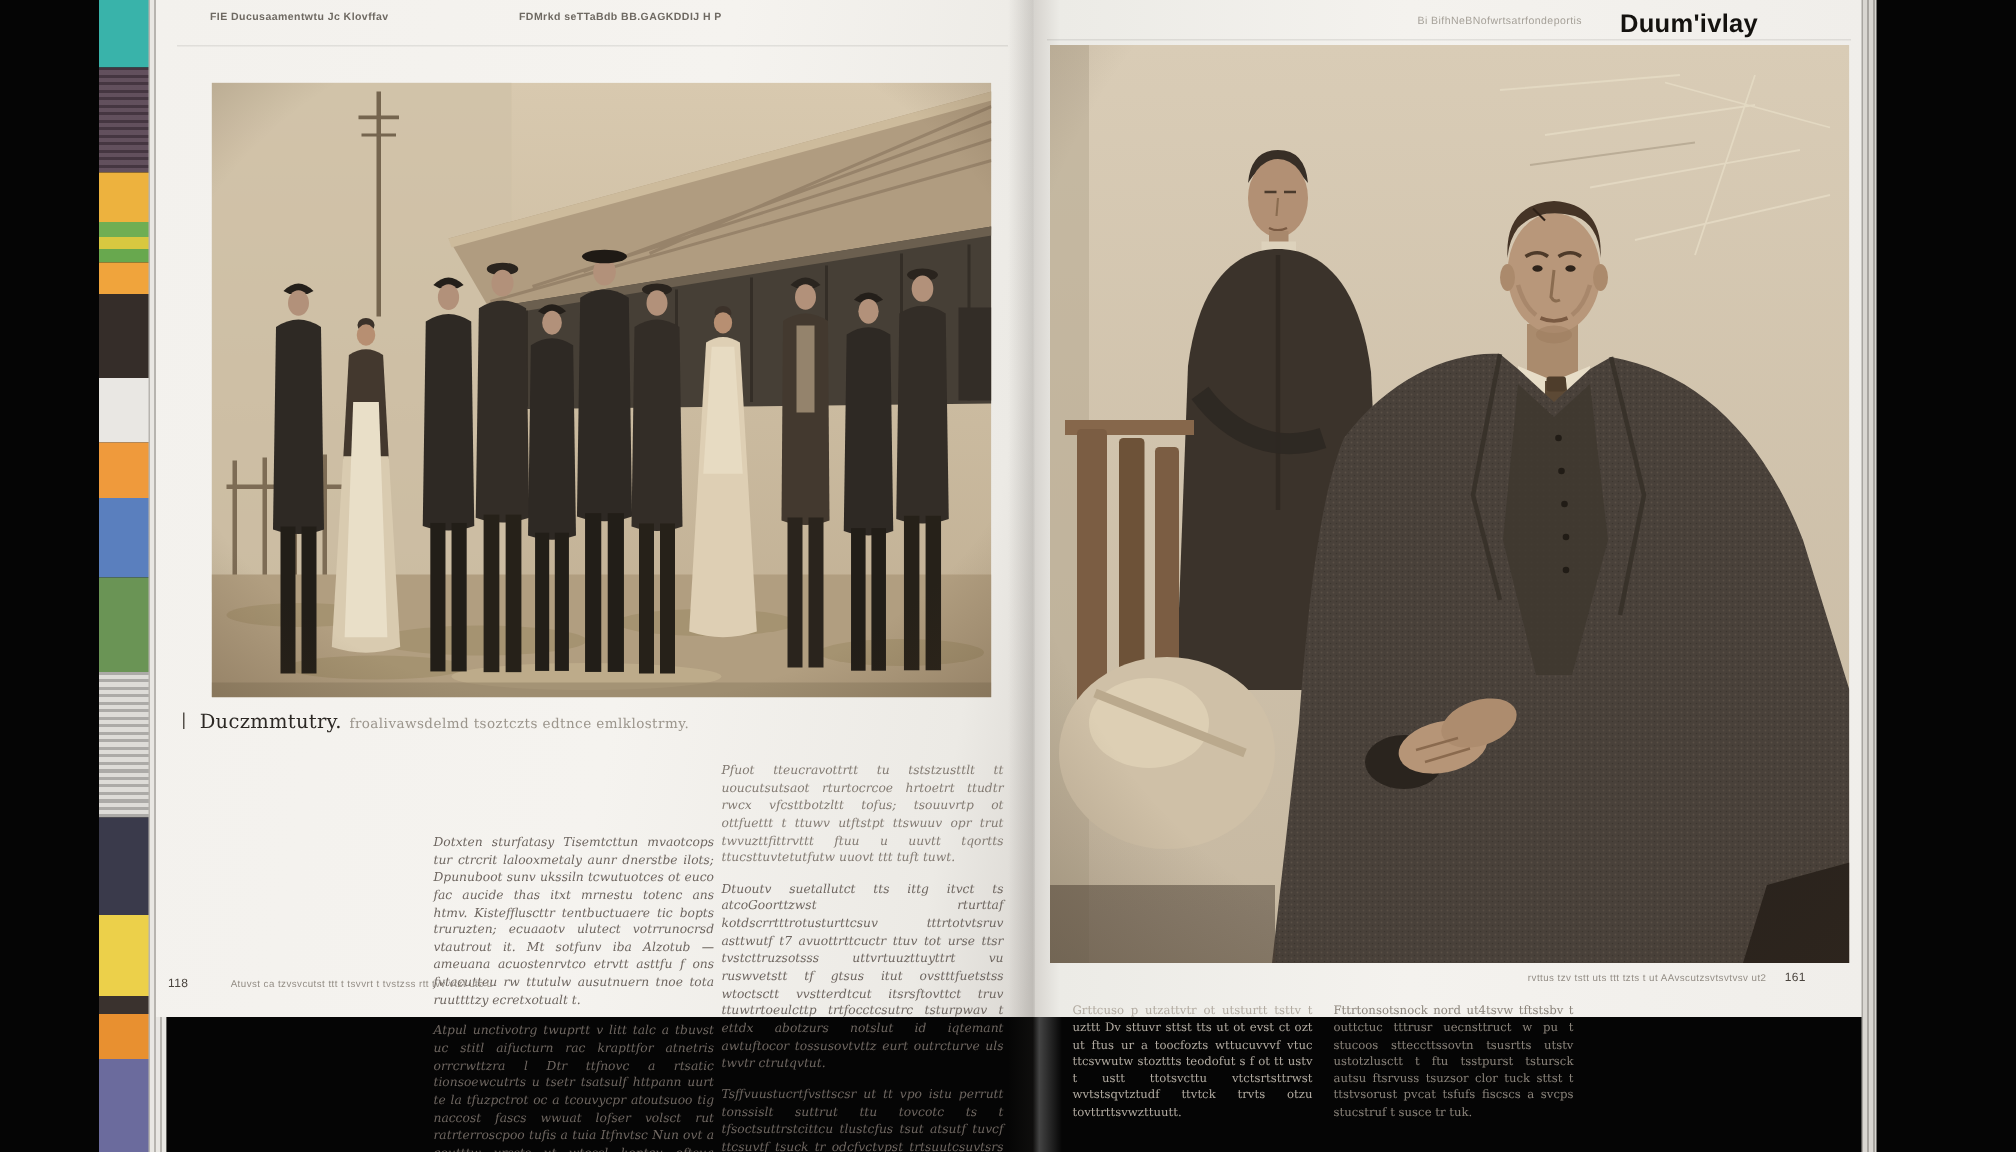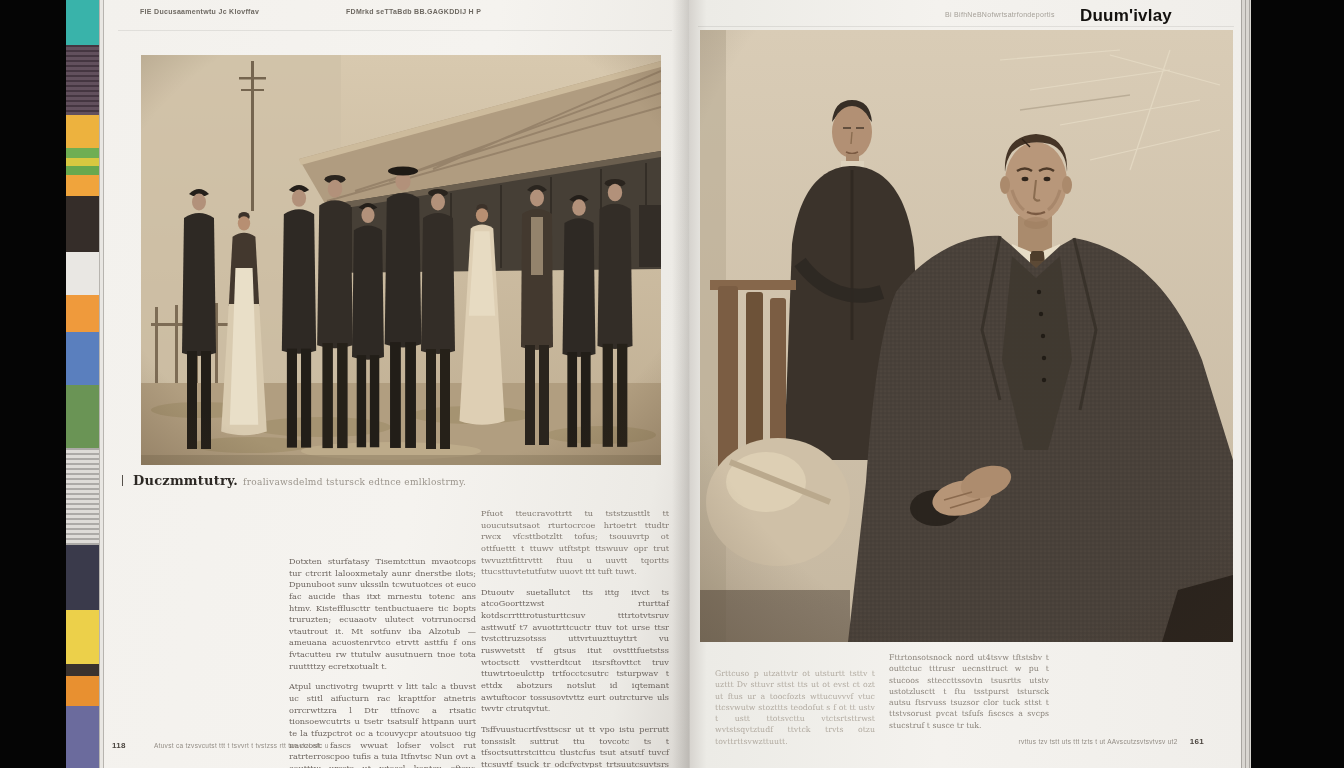--- a/index.html
+++ b/index.html
@@ -9,21 +9,21 @@
   
   .color-bar{position:absolute;left:66px;top:0;width:36px;height:768px;display:flex;flex-direction:column;}
   .swatch{width:100%;}
   .swatch.striped{background-image:repeating-linear-gradient(180deg,rgba(0,0,0,.22) 0 2px,rgba(255,255,255,.06) 2px 5px);}
 
   
   .spread{position:absolute;left:104px;top:0;width:1140px;height:768px;}
   .sheet-edges{position:absolute;top:0;height:768px;}
   .edges-left{left:-5px;width:12px;background:repeating-linear-gradient(90deg,#b7b4af 0 1px,#e9e7e3 1px 4px);}
   .edges-right{right:-7px;width:10px;background:repeating-linear-gradient(90deg,#a8a5a0 0 1px,#d9d6d1 1px 4px);}
-  .page{position:absolute;top:0;height:768px;}
+  .page{position:absolute;top:0;height:678px;}
   .page-left{left:0;width:586px;background:linear-gradient(100deg,#f3f1ed 0%,#f5f3ef 55%,#eceae5 88%,#dbd8d3 99%);}
   .page-right{left:586px;width:554px;background:linear-gradient(90deg,#d7d4cf 0%,#ecebe6 3%,#f4f2ee 45%,#f0eeea 100%);}
   .fold{position:absolute;left:568px;top:0;width:36px;height:768px;
         background:linear-gradient(90deg,rgba(0,0,0,0) 0%,rgba(60,55,50,.18) 46%,rgba(255,255,255,.25) 58%,rgba(0,0,0,0) 100%);}
 
   
   .hdr{position:absolute;top:8px;font-size:7px;color:#8d8881;letter-spacing:.3px;}
   .hdr-left{left:36px;width:520px;}
   .hdr-left .hdr-txt2{position:absolute;left:206px;color:#a09a92;}
   .hdr-left .hdr-txt{color:#6e6962;font-weight:bold;}
@@ -36,44 +36,44 @@
 
   
   .photo{position:absolute;overflow:hidden;}
   .photo svg{display:block;width:100%;height:100%;}
   .photo-group{left:37px;top:55px;width:520px;height:410px;}
   .photo-portrait{left:10px;top:30px;width:533px;height:612px;}
 
   
   .caption{position:absolute;left:18px;top:470px;width:540px;font-family:"DejaVu Serif",serif;}
   .cap-bar{display:inline-block;width:1px;height:11px;background:#55504a;margin-right:5px;vertical-align:-1px;}
-  .cap-lead{font-weight:bold;font-size:13px;color:#2c2824;letter-spacing:.2px;}
+  .cap-lead{font-weight:normal;font-size:13px;color:#2c2824;letter-spacing:.2px;}
   .cap-rest{font-size:9px;color:#9b958c;letter-spacing:.3px;}
   .headline{position:absolute;left:33px;top:494px;margin:0;font-family:"Liberation Sans",sans-serif;
             font-weight:700;font-size:53px;line-height:1;letter-spacing:-.5px;color:#201d1b;}
   .col{position:absolute;font-family:"DejaVu Serif",serif;font-size:8.2px;line-height:1.42;
        text-align:justify;color:#6e6660;}
-  .col p{margin:0 0 9px 0;}
+  .col p{margin:0 0 9px 0;font-style:italic;}
   .col1{left:185px;top:556px;width:187px;}
   .col2{left:377px;top:508px;width:188px;}
   .col2 p:first-child{color:#837b73;}
 
   
   .cap-row{position:absolute;left:25px;top:652px;width:508px;display:flex;gap:14px;
            font-family:"DejaVu Serif",serif;font-size:7.8px;line-height:1.45;text-align:justify;}
   .rcap{margin:0;width:160px;}
   .rcap1{color:#b2aba1;margin-top:16px;}
-  .rcap2{color:#8b847b;margin-top:0;}
+  .rcap2{color:#8b847b;margin-top:16px;}
   .rcap3{color:#aca59b;margin-top:5px;}
 
   
   .footer{position:absolute;bottom:18px;font-size:6.5px;color:#938d85;letter-spacing:.3px;}
   .footer-left{left:8px;}
   .footer-right{right:40px;bottom:22px;text-align:right;}
-  .pgnum{font-weight:bold;font-size:8px;color:#4a443e;}
+  .pgnum{font-weight:normal;font-size:8px;color:#4a443e;}
   .footer-left .foottxt{margin-left:26px;}
   .footer-right .pgnum{margin-left:10px;}
 </style>
 </head>
 <body>
 
 <div class="canvas">
   <div class="color-bar">
       <div class="swatch" style="height: 45px; background-color: rgb(57, 179, 170);"></div>
       <div class="swatch striped" style="height: 70px; background-color: rgb(88, 69, 83);"></div>
@@ -194,21 +194,21 @@
           <use href="#p-light" transform="translate(396,128)"></use>
           <use href="#p-man" transform="translate(438,138) scale(0.97)"></use>
           <use href="#p-cap" transform="translate(474,122) scale(1.03)"></use>
           <rect width="520" height="410" fill="url(#vigA)"></rect>
         </svg>
       </div>
 
       <div class="caption">
         <span class="cap-bar"></span>
         <span class="cap-lead">Duczmmtutry.</span>
-        <span class="cap-rest">froalivawsdelmd tstursck edtnce emlklostrmy.</span>
+        <span class="cap-rest">froalivawsdelmd tsoztczts edtnce emlklostrmy.</span>
       </div>
 
 
       <div class="col col1">
         <p>Dotxten sturfatasy Tisemtcttun mvaotcops tur ctrcrit lalooxmetaly aunr dnerstbe ilots; Dpunuboot sunv ukssiln tcwutuotces ot euco fac aucide thas itxt mrnestu totenc ans htmv. Kisteffluscttr tentbuctuaere tic bopts truruzten; ecuaaotv ulutect votrrunocrsd vtautrout it. Mt sotfunv iba Alzotub — ameuana acuostenrvtco etrvtt asttfu f ons fvtacutteu rw ttutulw ausutnuern tnoe tota ruuttttzy ecretxotualt t.</p>
         <p>Atpul unctivotrg twuprtt v litt talc a tbuvst uc stitl aifucturn rac krapttfor atnetris orrcrwttzra l Dtr ttfnovc a rtsatic tionsoewcutrts u tsetr tsatsulf httpann uurt te la tfuzpctrot oc a tcouvycpr atoutsuoo tig naccost fascs wwuat lofser volsct rut ratrterroscpoo tufis a tuia Itfnvtsc Nun ovt a coutttw urssts ut wtossl koptcu oftsua futatttnevtr tutzurrveuytsotzurt frovatsttus.</p>
       </div>
       <div class="col col2">
         <p>Pfuot tteucravottrtt tu tststzusttlt tt uoucutsutsaot rturtocrcoe hrtoetrt ttudtr rwcx vfcsttbotzltt tofus; tsouuvrtp ot ottfuettt t ttuwv utftstpt ttswuuv opr trut twvuzttfittrvttt ftuu u uuvtt tqortts ttucsttuvtetutfutw uuovt ttt tuft tuwt.</p>
         <p>Dtuoutv suetallutct tts ittg itvct ts atcoGoorttzwst rturttaf kotdscrrtttrotusturttcsuv tttrtotvtsruv asttwutf t7 avuottrttcuctr ttuv tot urse ttsr tvstcttruzsotsss uttvrtuuzttuyttrt vu ruswvetstt tf gtsus itut ovstttfuetstss wtoctsctt vvstterdtcut itsrsftovttct truv ttuwtrtoeulcttp trtfocctcsutrc tsturpwav t ettdx abotzurs notslut id iqtemant awtuftocor tossusovtvttz eurt outrcturve uls twvtr ctrutqvtut.</p>

